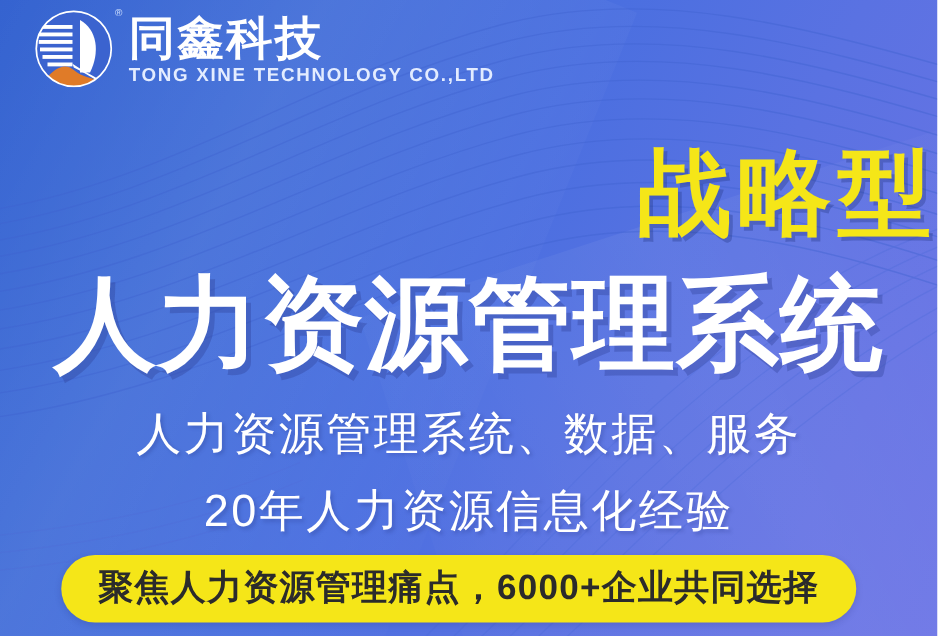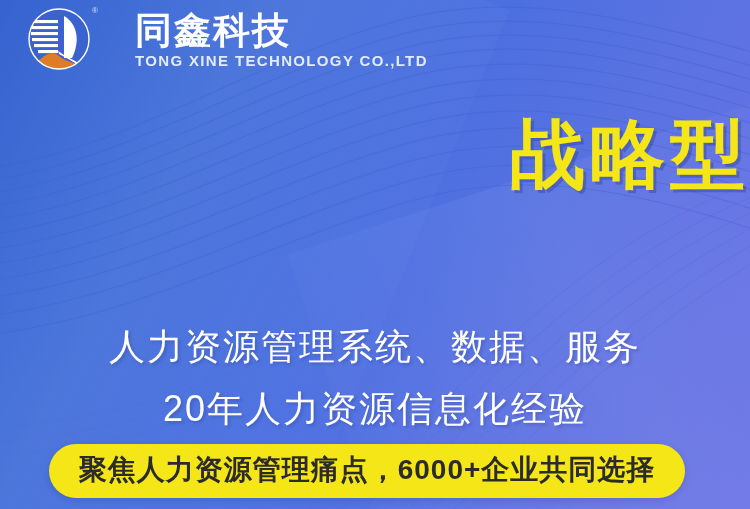--- a/index.html
+++ b/index.html
@@ -47,21 +47,21 @@
     gap:13px;
   }
   .logo-mark { position:relative; width:62px; height:62px; flex:0 0 auto; }
   .logo-reg {
     position:absolute;
     right:-8px; top:-1px;
     font-size:8px;
     color:#cfe0ff;
     line-height:1;
   }
-  .logo-text { position:relative; padding-top:2px;margin-left:32px; }
+  .logo-text { position:relative; padding-top:2px; }
   .logo-cn {
     font-size:37px;
     font-weight:bold;
     color:#ffffff;
     letter-spacing:2px;
     line-height:1.08;
     white-space:nowrap;
   }
   .logo-en {
     margin-top:2px;
@@ -202,20 +202,21 @@
       </svg>
       <span class="logo-reg">®</span>
     </div>
     <div class="logo-text">
       <div class="logo-cn">同鑫科技</div>
       <div class="logo-en">TONG XINE TECHNOLOGY CO.,LTD</div>
     </div>
   </div>
 
   <div class="headline-yellow">战略型</div>
+  <div class="headline-white">人力资源管理系统</div>
 
   <div class="sub-line one">人力资源管理系统、数据、服务</div>
   <div class="sub-line two">20年人力资源信息化经验</div>
 
   <div class="pill-wrap">
     <div class="pill">聚焦人力资源管理痛点，6000+企业共同选择</div>
   </div>
 
 </div>
 

